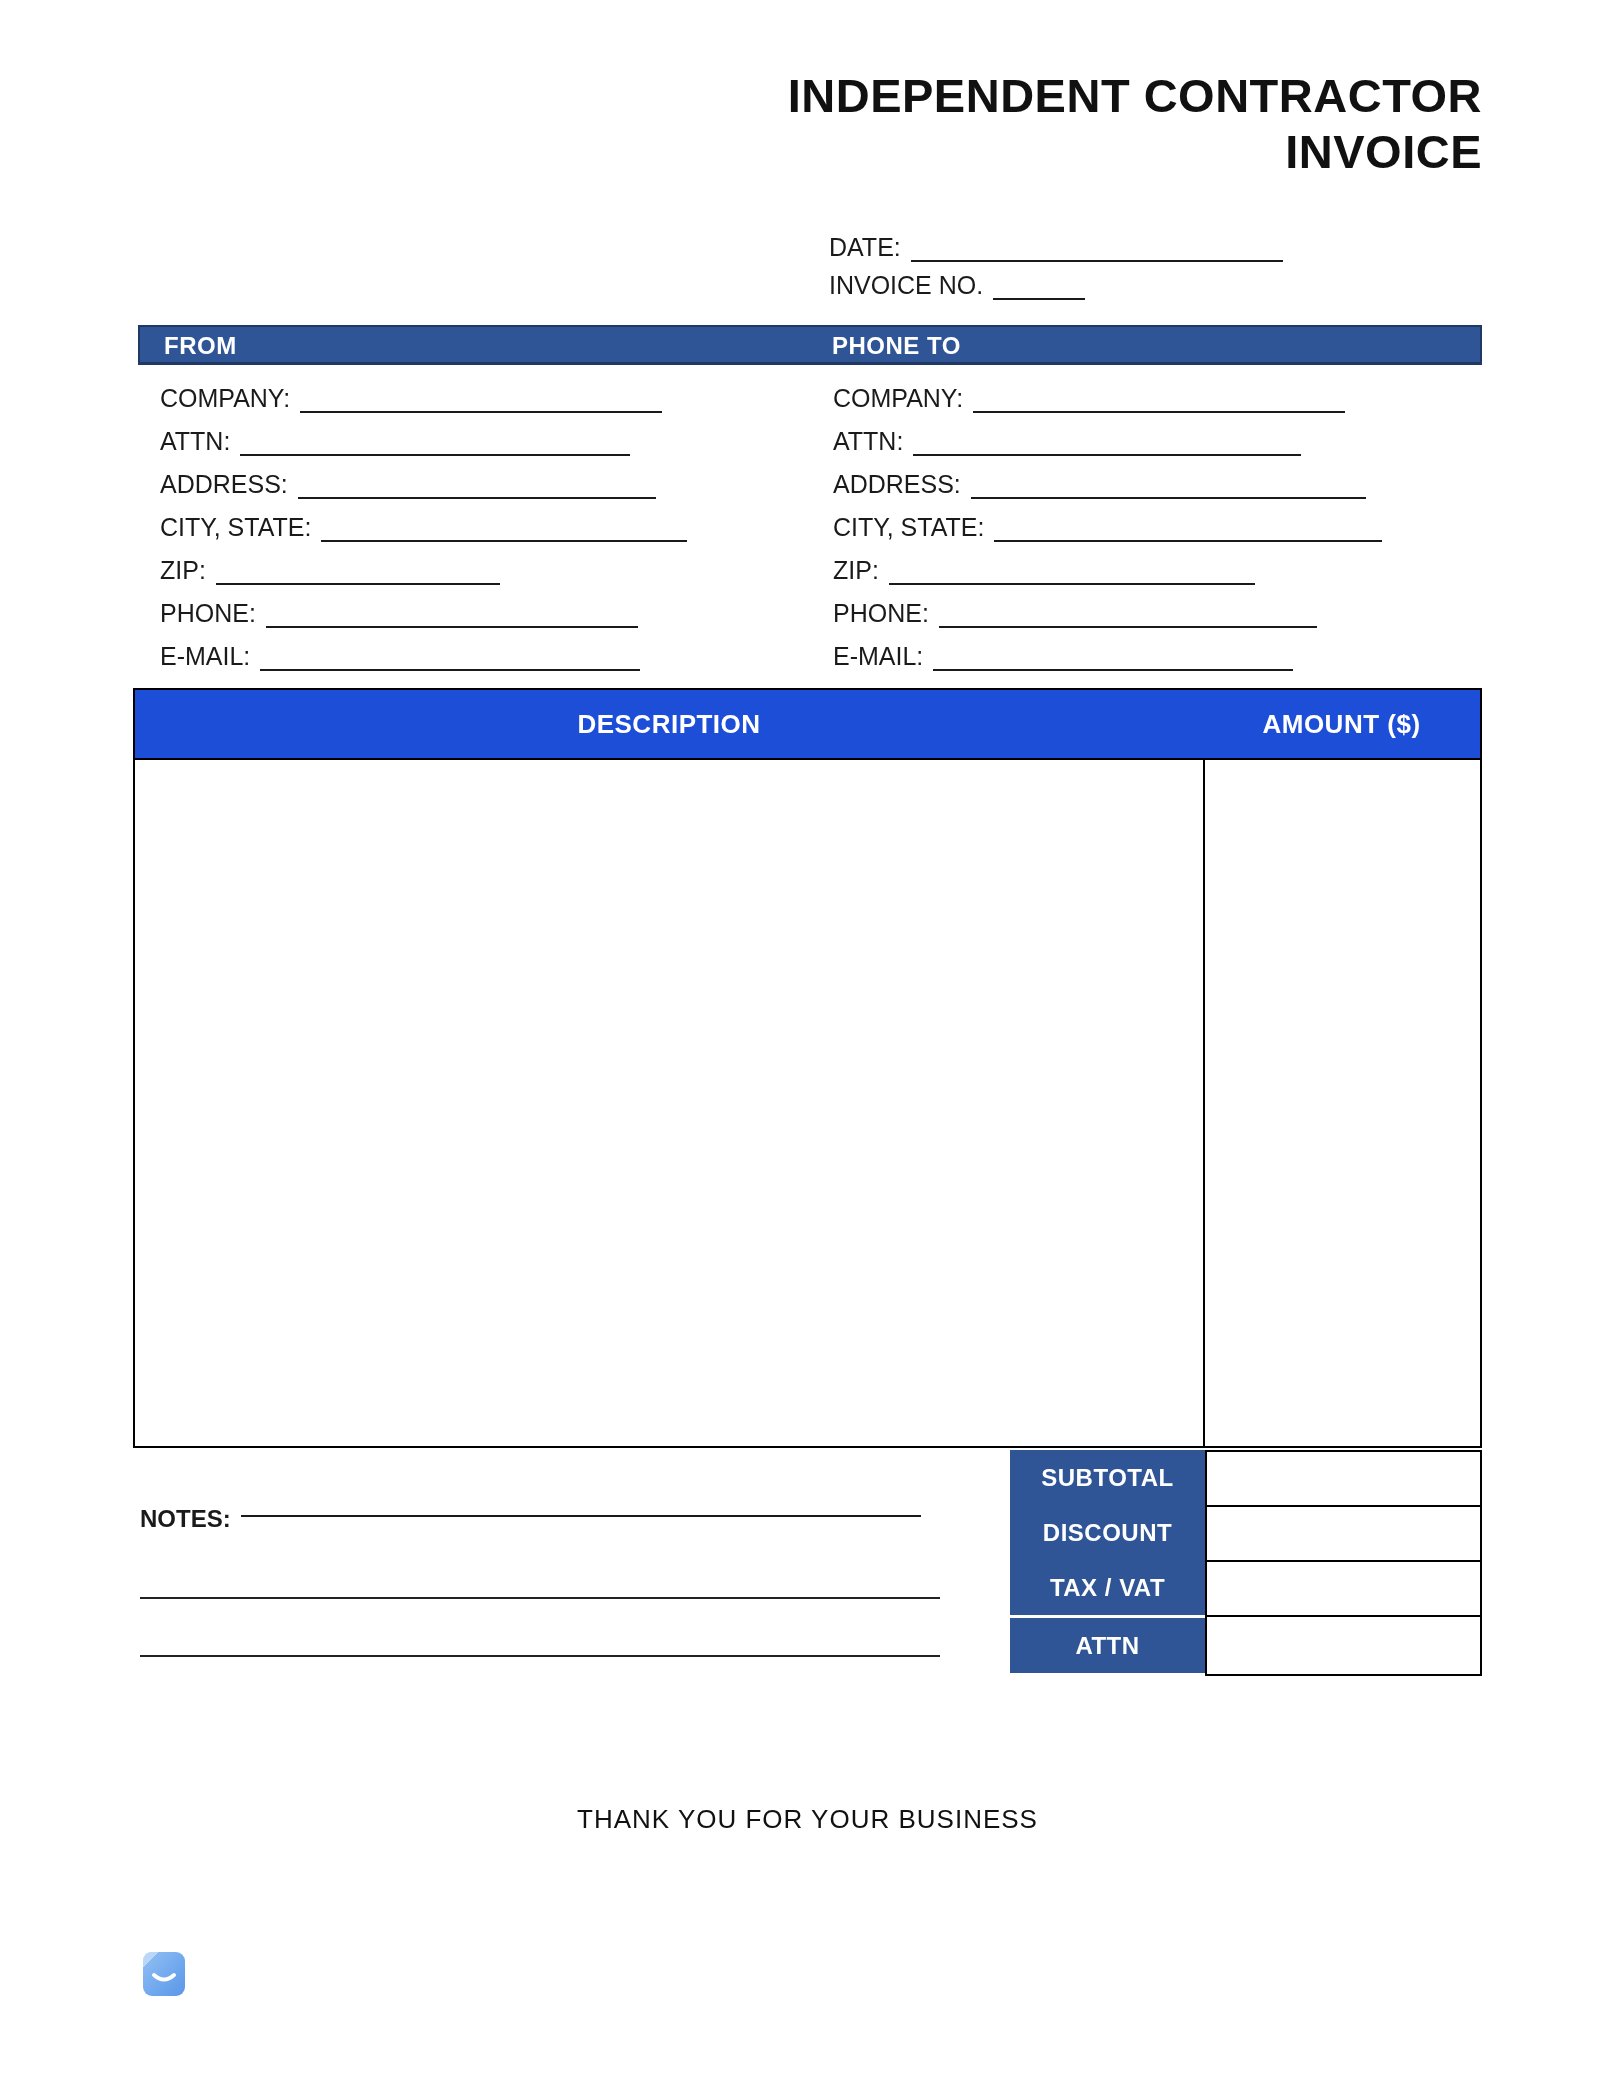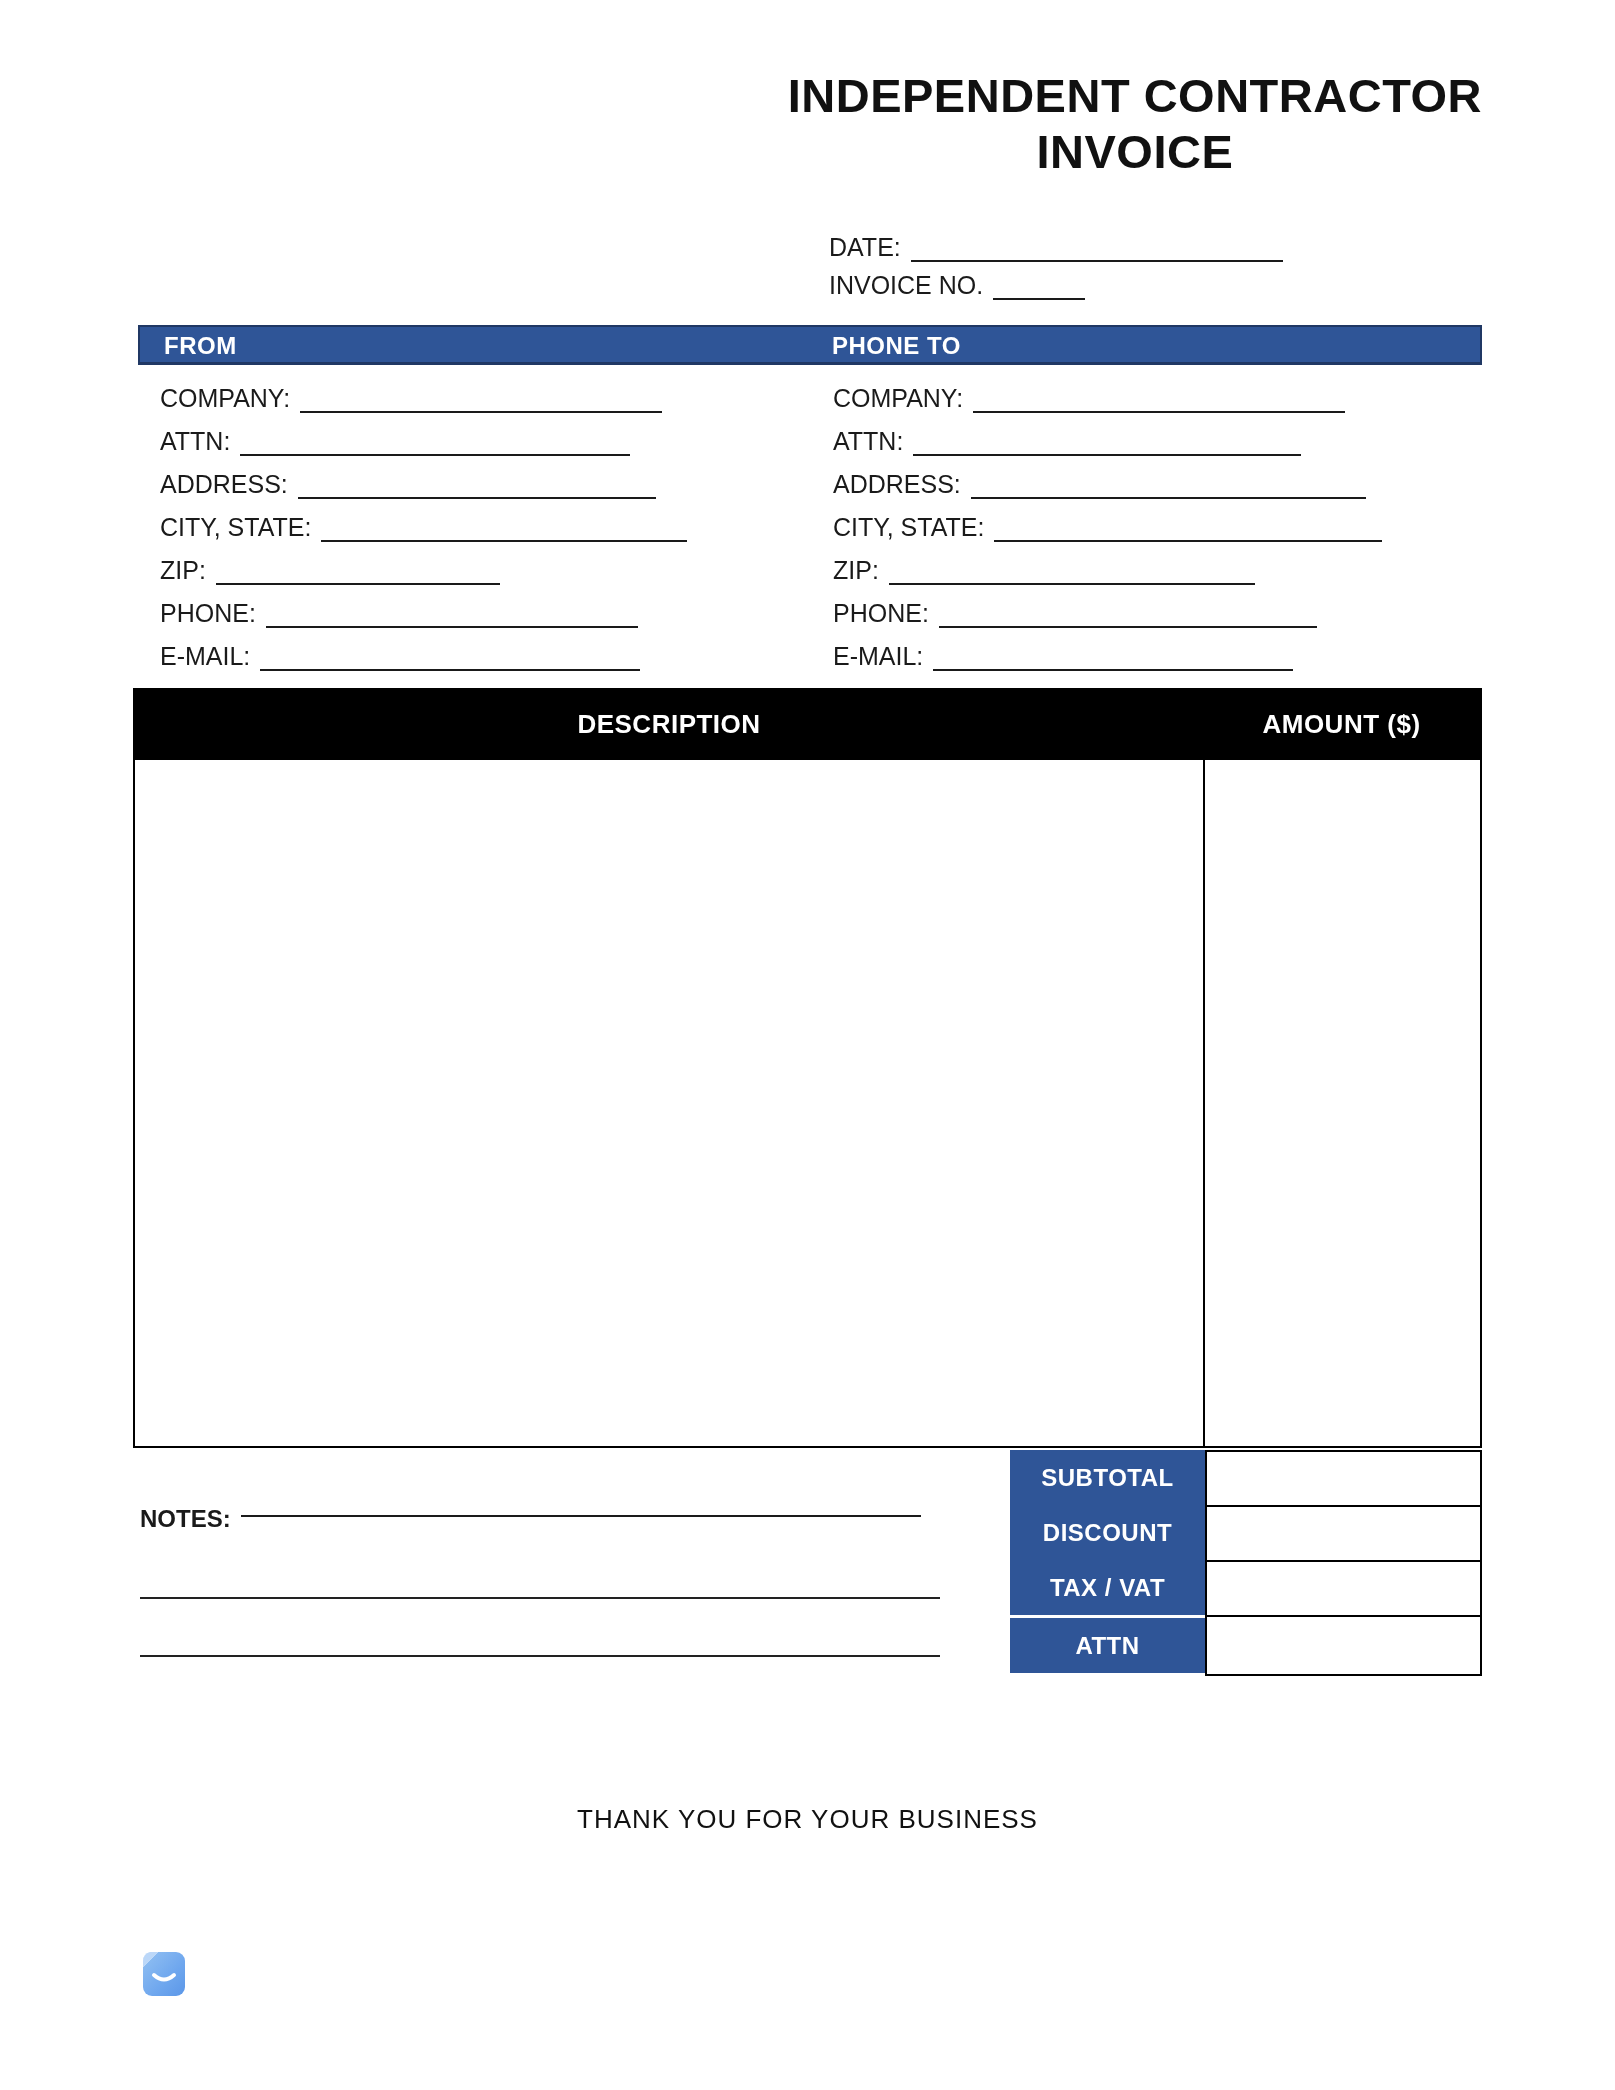--- a/index.html
+++ b/index.html
@@ -11,21 +11,21 @@
     font-family: "Liberation Sans", sans-serif;
     color: #1a1a1a;
     overflow: hidden;
   }
 
   
   .title {
     position: absolute;
     top: 68px;
     right: 133px;
-    text-align: center;
+    text-align: right;
     font-size: 47px;
     font-weight: bold;
     line-height: 56px;
     color: #111111;
     letter-spacing: 0.5px;
     white-space: nowrap;
   }
 
   
   .blue-bar {
@@ -68,21 +68,21 @@
   .items-table {
     position: absolute;
     left: 133px; top: 688px;
     width: 1349px; height: 760px;
     box-sizing: border-box;
     border: 2px solid #000000;
   }
   .items-header {
     display: flex;
     height: 70px;
-    background: #000000;
+    background: #1d4ed8;
     border-bottom: 2px solid #000000;
     box-sizing: border-box;
     color: #ffffff;
     font-weight: bold;
     font-size: 26px;
     letter-spacing: 0.5px;
   }
   .items-header .hdr-desc   { width: 1068px; display: flex; align-items: center; justify-content: center; }
   .items-header .hdr-amount { flex: 1; display: flex; align-items: center; justify-content: center; }
   .items-body { display: flex; height: 686px; }

